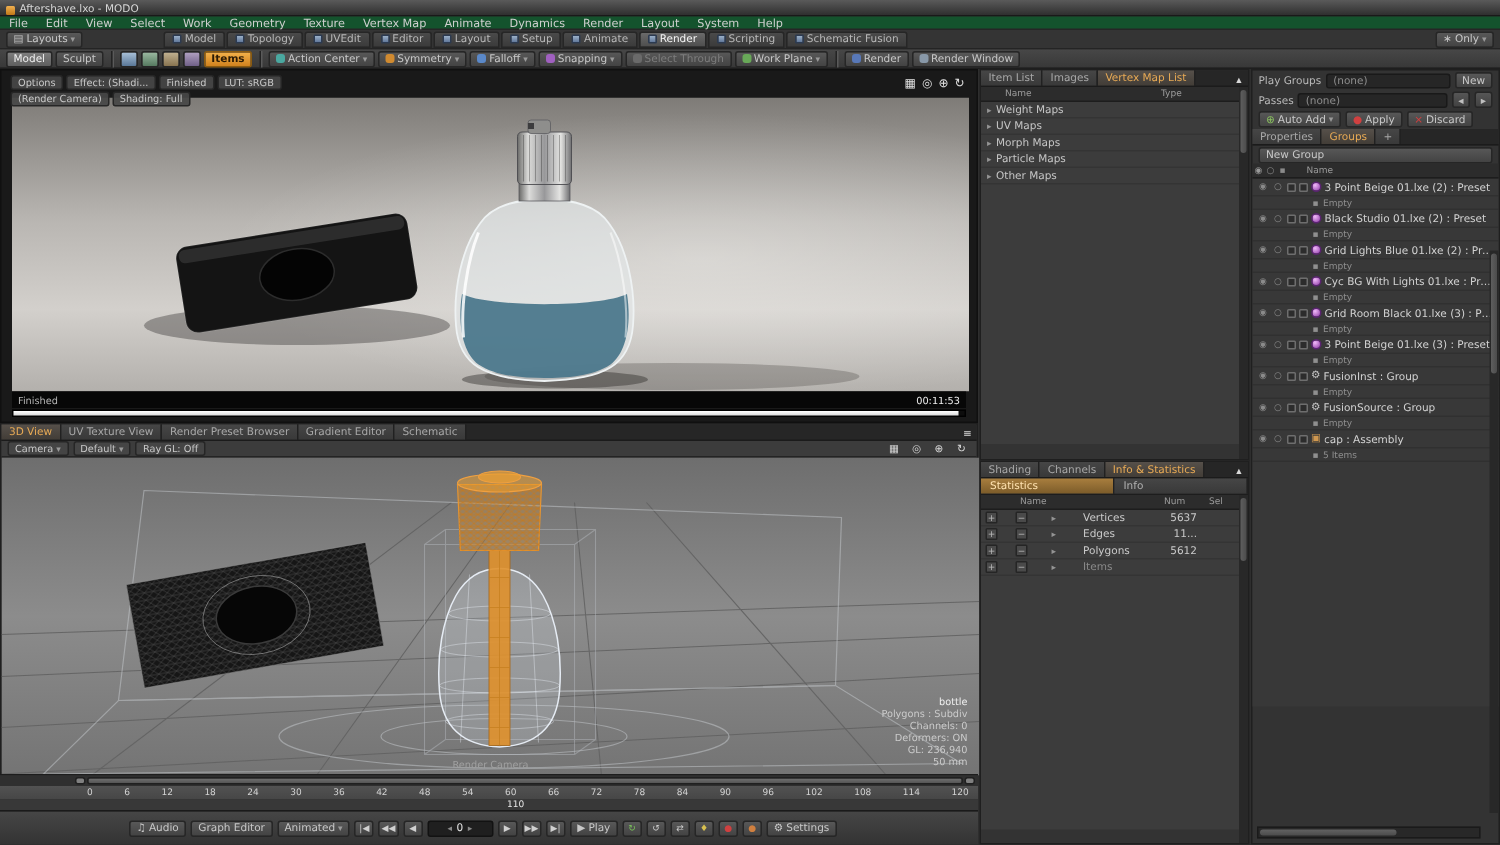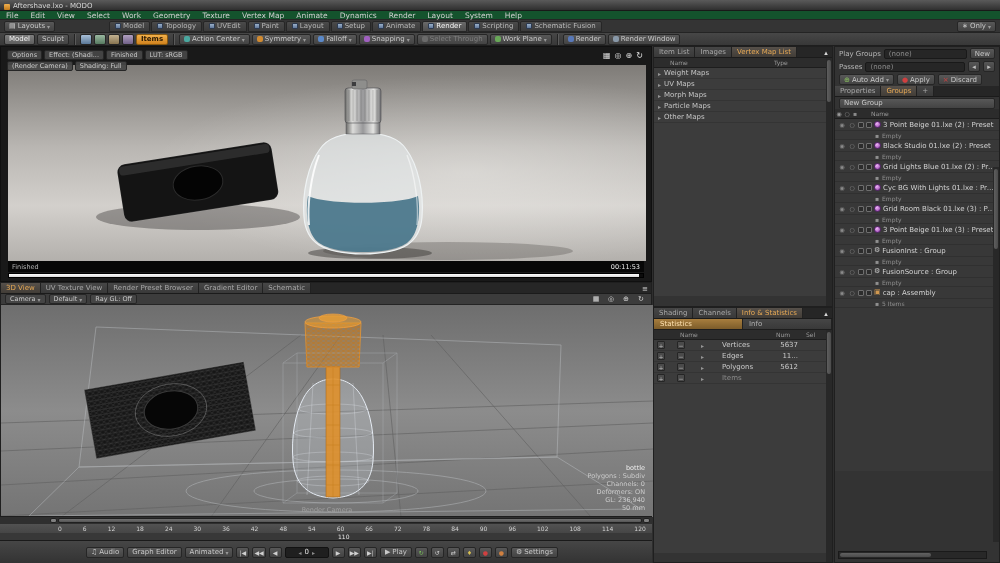--- a/index.html
+++ b/index.html
@@ -126,21 +126,21 @@
     <div class="ltab">
         <span class="ltab-ico"></span>
         <span>Topology</span>
       </div>
     <div class="ltab">
         <span class="ltab-ico"></span>
         <span>UVEdit</span>
       </div>
     <div class="ltab">
         <span class="ltab-ico"></span>
-        <span>Paint</span>
+        <span>Editor</span>
       </div>
     <div class="ltab">
         <span class="ltab-ico"></span>
         <span>Layout</span>
       </div>
     <div class="ltab">
         <span class="ltab-ico"></span>
         <span>Setup</span>
       </div>
     <div class="ltab">

